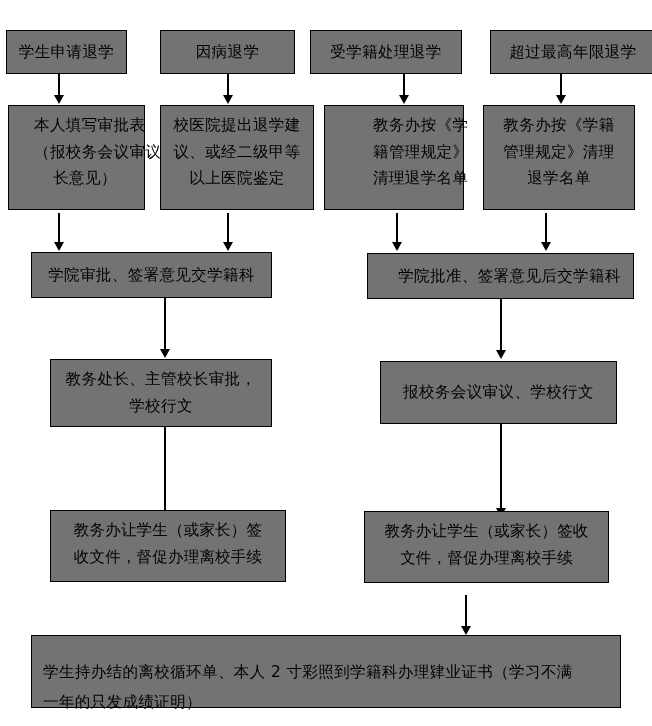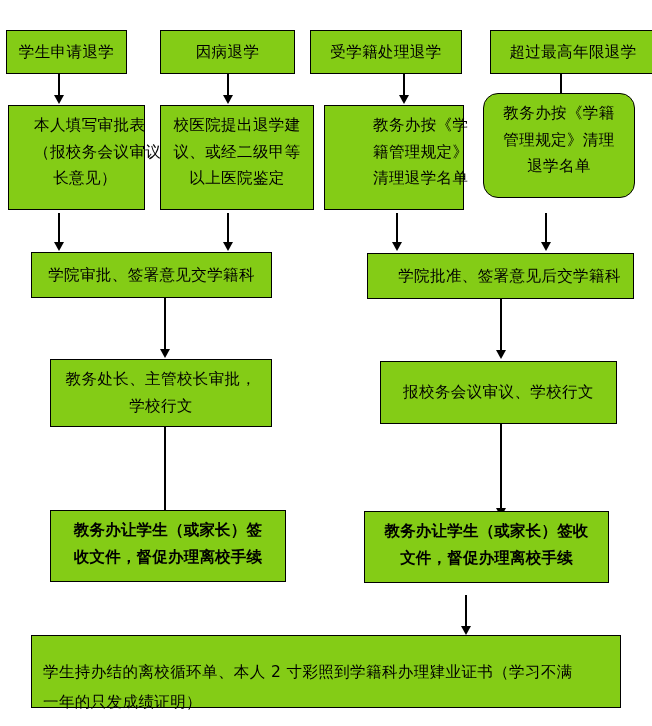--- a/index.html
+++ b/index.html
@@ -15,34 +15,34 @@
     position: relative;
     width: 652px;
     height: 726px;
     background: #ffffff;
     overflow: hidden;
   }
   .node {
     position: absolute;
     box-sizing: border-box;
     border: 1.6px solid #000000;
-    background: #84cc16;
+    background: #737373;
     display: flex;
     flex-direction: column;
     align-items: center;
     justify-content: center;
     text-align: center;
     font-size: 15.5px;
     line-height: 1.72;
     letter-spacing: 0.4px;
     color: #000000;
     padding: 2px 6px;
   }
   .node.bold {
-    font-weight: bold;
+    font-weight: normal;
     letter-spacing: 0.2px;
   }
   .node .line {
     display: block;
     white-space: nowrap;
   }
   .node.wrapped {
     display: block;
     text-align: left;
     padding: 21px 11px;
@@ -117,21 +117,21 @@
     <span class="line">议、或经二级甲等</span>
     <span class="line">以上医院鉴定</span>
   </div>
 
   <div class="node center-block" style="left:324px; top:105px; width:140px; height:105px;padding-left:48px;">
     <span class="line">教务办按《学</span>
     <span class="line">籍管理规定》</span>
     <span class="line">清理退学名单</span>
   </div>
 
-  <div class="node center-block" style="left:483px; top:93px; width:152px; height:105px;border-radius:15px;">
+  <div class="node center-block" style="left:483px; top:105px; width:152px; height:105px;">
     <span class="line">教务办按《学籍</span>
     <span class="line">管理规定》清理</span>
     <span class="line">退学名单</span>
   </div>
 
   <div class="conn v" style="left:58px; top:213px; height:31px;"></div>
   <div class="arrowhead" style="left:54px; top:242px;"></div>
 
   <div class="conn v" style="left:227px; top:213px; height:31px;"></div>
   <div class="arrowhead" style="left:223px; top:242px;"></div>

